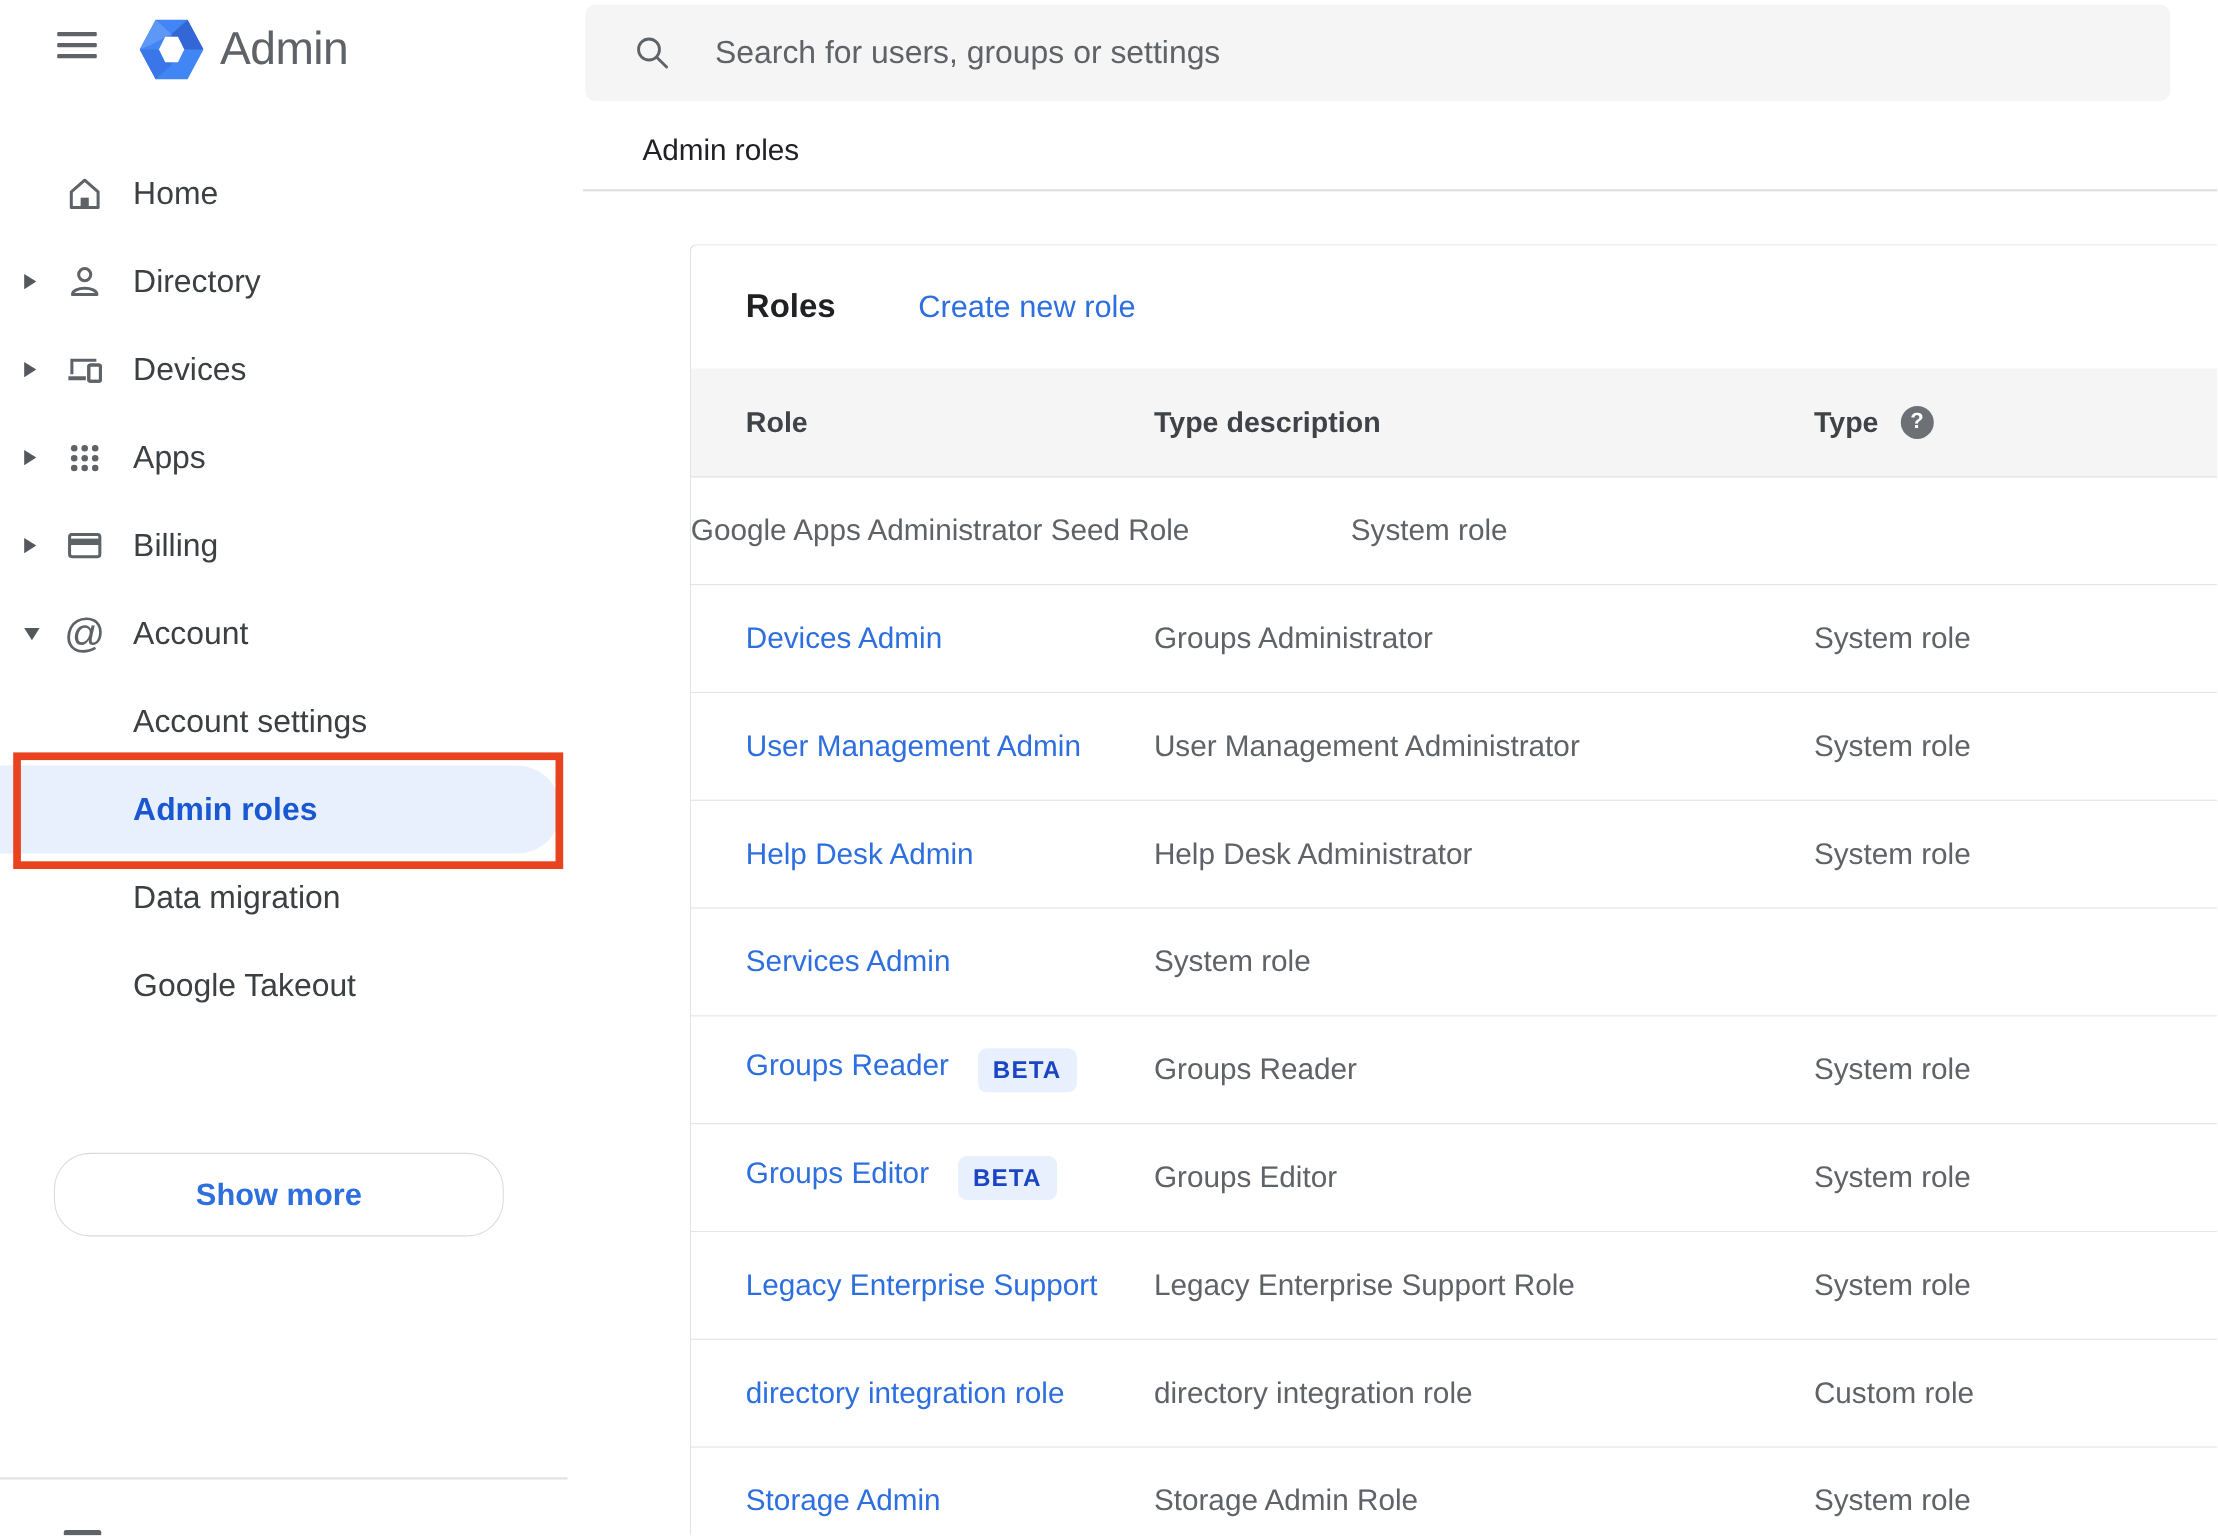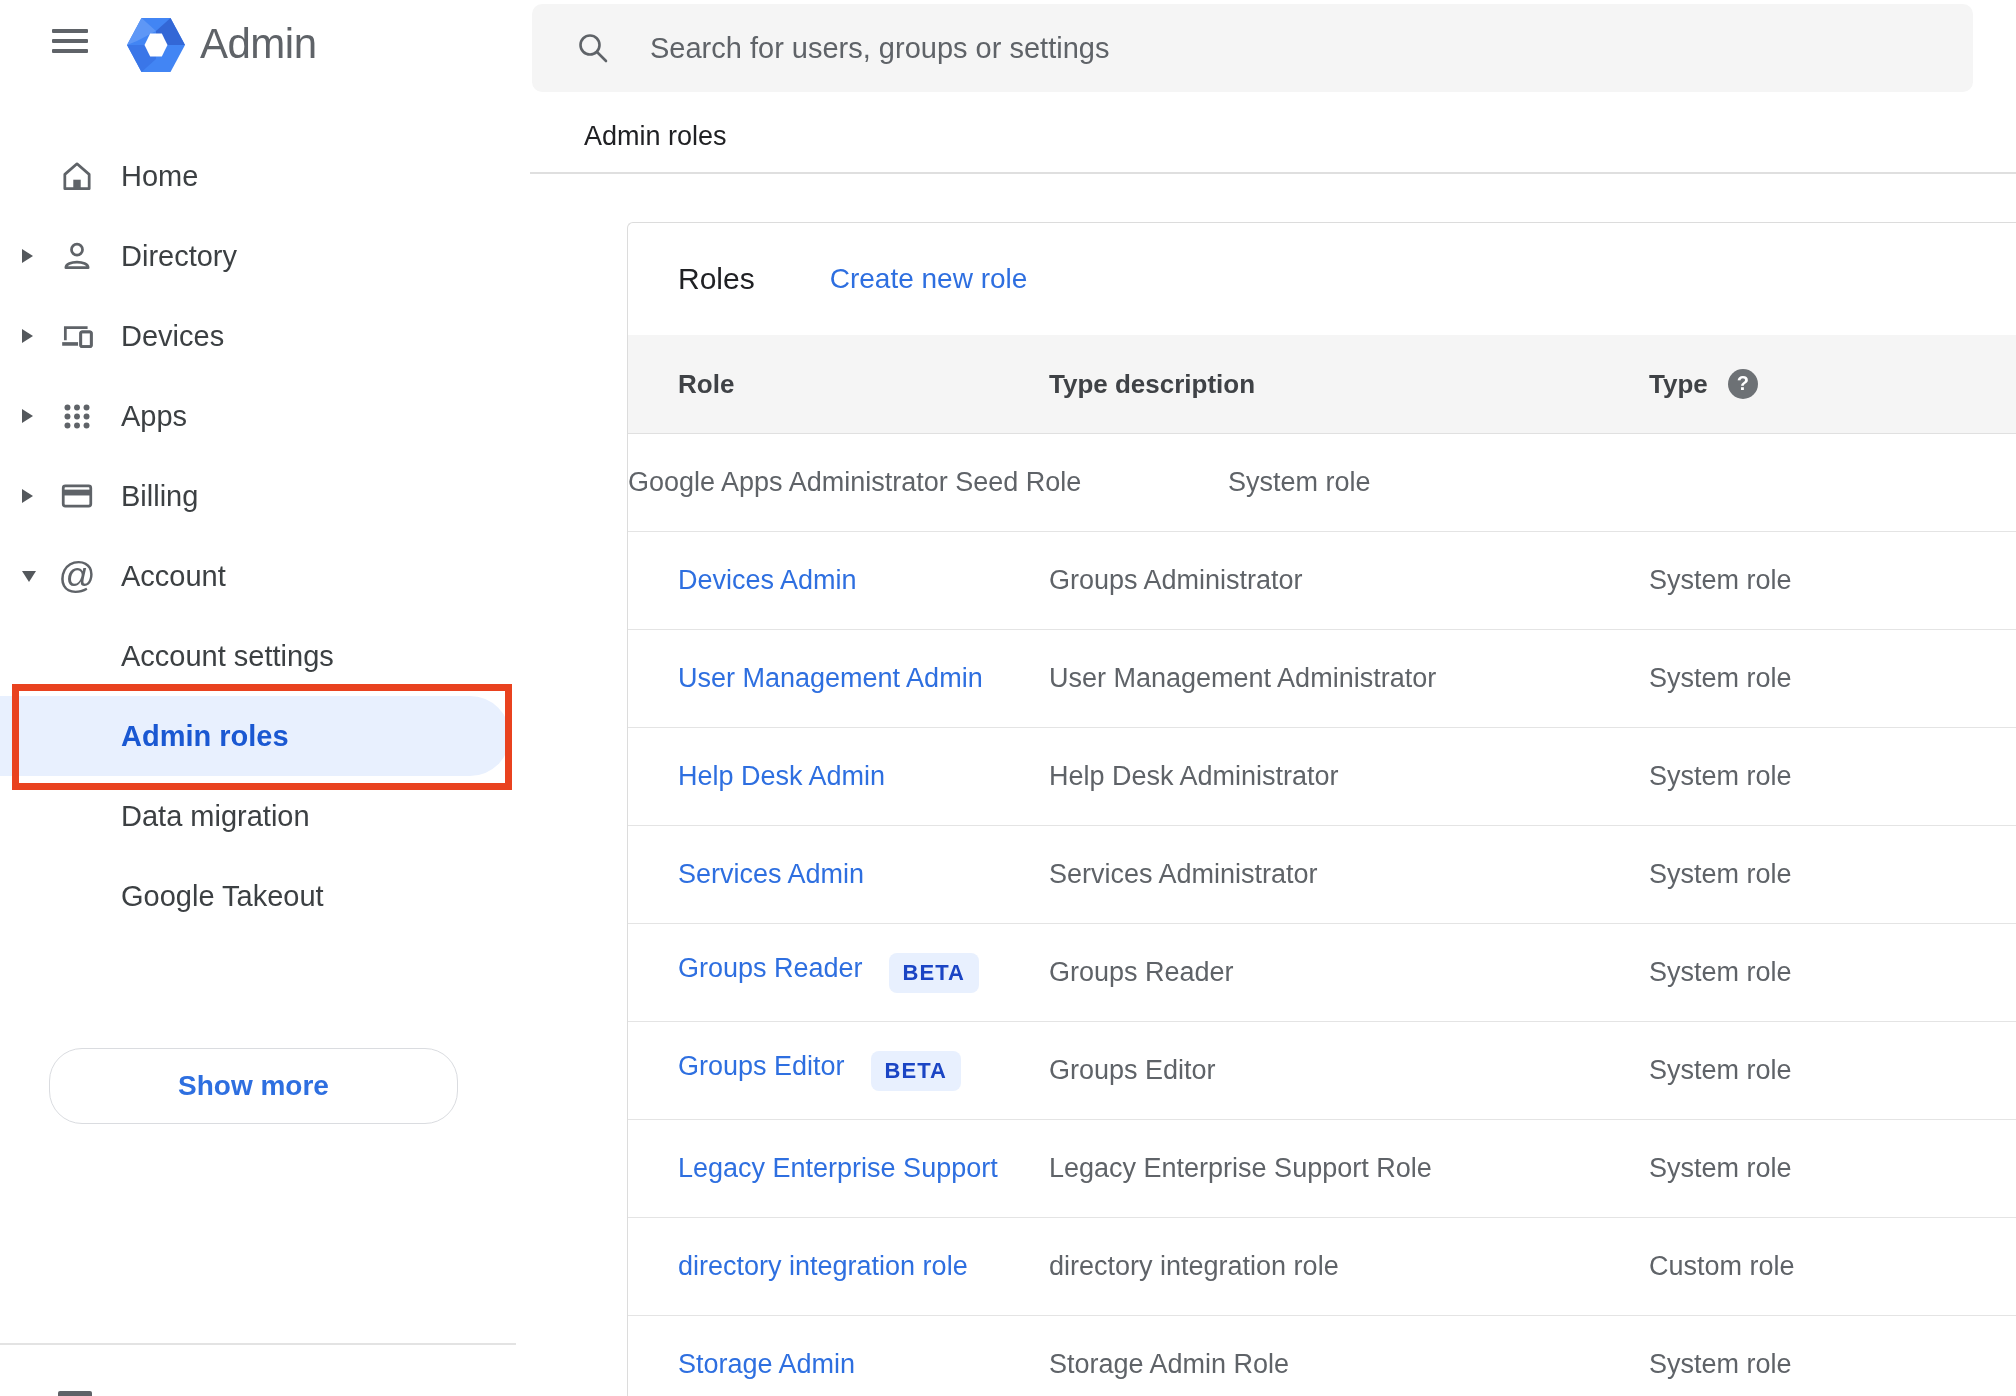--- a/index.html
+++ b/index.html
@@ -40,21 +40,21 @@
   .show-more{position:absolute;left:49px;top:1048px;width:409px;height:76px;border:1px solid #dadce0;border-radius:33px;background:#fff;color:var(--accent-blue);font-size:28px;font-family:"Liberation Sans",sans-serif;font-weight:bold;cursor:pointer}
   .sidebar-bottom-divider{position:absolute;left:0;top:1343px;width:516px;height:2px;background:#e3e3e3}
   .footer-icon-partial{position:absolute;left:58px;top:1391px;width:34px;height:5px;background:var(--icon-gray);border-radius:2px 2px 0 0}
 
   
   .red-box{position:absolute;left:12px;top:684px;width:500px;height:106px;border:7px solid var(--annotation-red);z-index:50;pointer-events:none}
 
   
   .card{position:absolute;left:627px;top:222px;width:1389px;height:1174px;background:#fff;border-left:1px solid #dcdcdc;border-top:1px solid #dcdcdc;border-radius:6px 0 0 0;overflow:hidden}
   .card-header{height:112px;display:flex;align-items:center;padding-left:50px}
-  .roles-title{font-size:30px;font-weight:normal;color:var(--text-dark);margin-right:75px}
+  .roles-title{font-size:30px;font-weight:bold;color:var(--text-dark);margin-right:75px}
   .create-link{font-size:28px;color:var(--accent-blue);text-decoration:none;cursor:pointer}
   .thead{height:99px;background:var(--band);border-bottom:1px solid #e0e0e0;display:flex;align-items:center}
   .cell{display:flex;align-items:flex-start}
   .cell-role{flex:0 0 421px;padding-left:50px}
   .cell-desc{flex:0 0 600px}
   .cell-type{flex:1}
   .thead .hcell{font-size:26px;font-weight:bold;color:#3f4246}
   .help-circle{width:30px;height:30px;border-radius:50%;background:#6d7175;color:#fff;font-size:20px;font-weight:bold;display:flex;align-items:center;justify-content:center;margin-left:20px;cursor:pointer}
   .trow{height:98px;display:flex;align-items:center;border-bottom:1px solid var(--divider)}
   .role-link{font-size:27px;color:var(--accent-blue);text-decoration:none;cursor:pointer;white-space:nowrap}
@@ -241,23 +241,20 @@
           </div>
      <div class="cell cell-type">
             <span class="type-text">System role</span>
           </div>
         </div>
         <div class="trow">
           <div class="cell cell-role">
        <a class="role-link">Services Admin</a>
 
      </div>
-     <div class="cell cell-desc">
-            <span class="desc-text">Services Administrator</span>
-          </div>
      <div class="cell cell-type">
             <span class="type-text">System role</span>
           </div>
         </div>
         <div class="trow">
           <div class="cell cell-role">
        <a class="role-link">Groups Reader</a>
        <span class="beta">BETA</span>
      </div>
      <div class="cell cell-desc">

